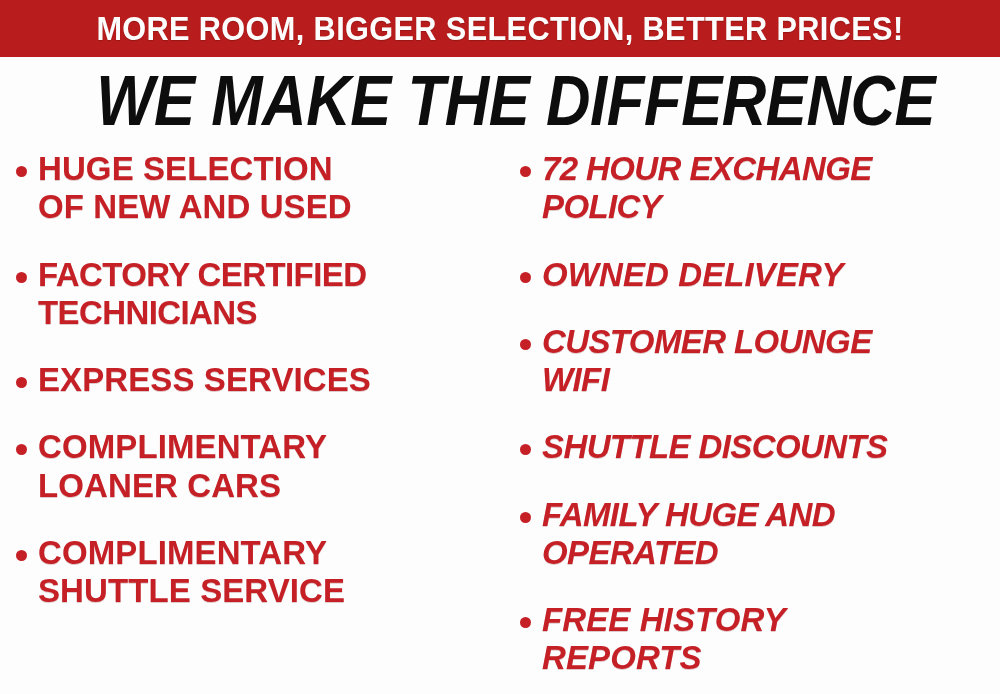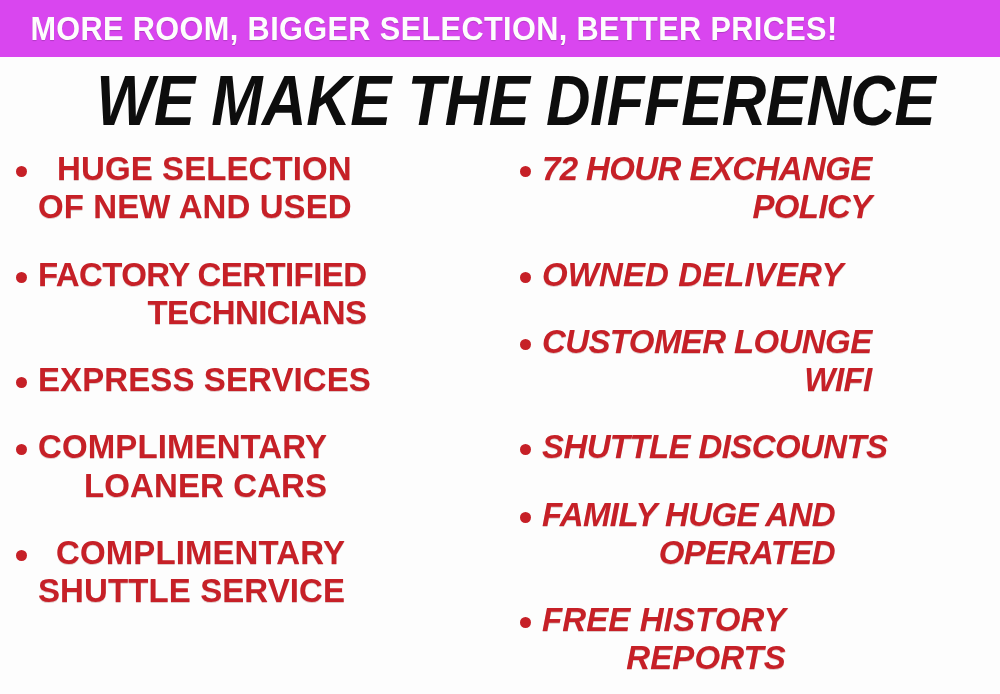--- a/index.html
+++ b/index.html
@@ -18,23 +18,24 @@
     height:694px;
     background:#fdfdfd;
   }
 
   
   .banner {
     position:absolute;
     left:0; top:0;
     width:1000px;
     height:57px;
-    background:#d946ef;
+    background:#b91c1c;
     display:flex;
     align-items:center;
+    justify-content:center;
   }
   .banner-text {
     color:#fdfdfd;
     font-family:"Liberation Sans", sans-serif;
     font-weight:bold;
     font-size:33px;
     letter-spacing:0.4px;
     transform:scaleX(0.93);
     transform-origin:center center;
     white-space:nowrap;
@@ -65,21 +66,21 @@
   }
 
   
   .columns {
     position:absolute;
     left:0; top:150px;
     width:1000px;
     height:544px;
     display:flex;
   }
-  .column { position:relative;text-align:right; }
+  .column { position:relative; }
   .column-left  { width:505px; padding-left:16px; }
   .column-right { width:495px; padding-left:15px;font-style:italic; }
 
   .bullet-item {
     position:relative;
     display:flex;
     align-items:flex-start;
     margin-bottom:29px;
   }
   .bullet-dot {

